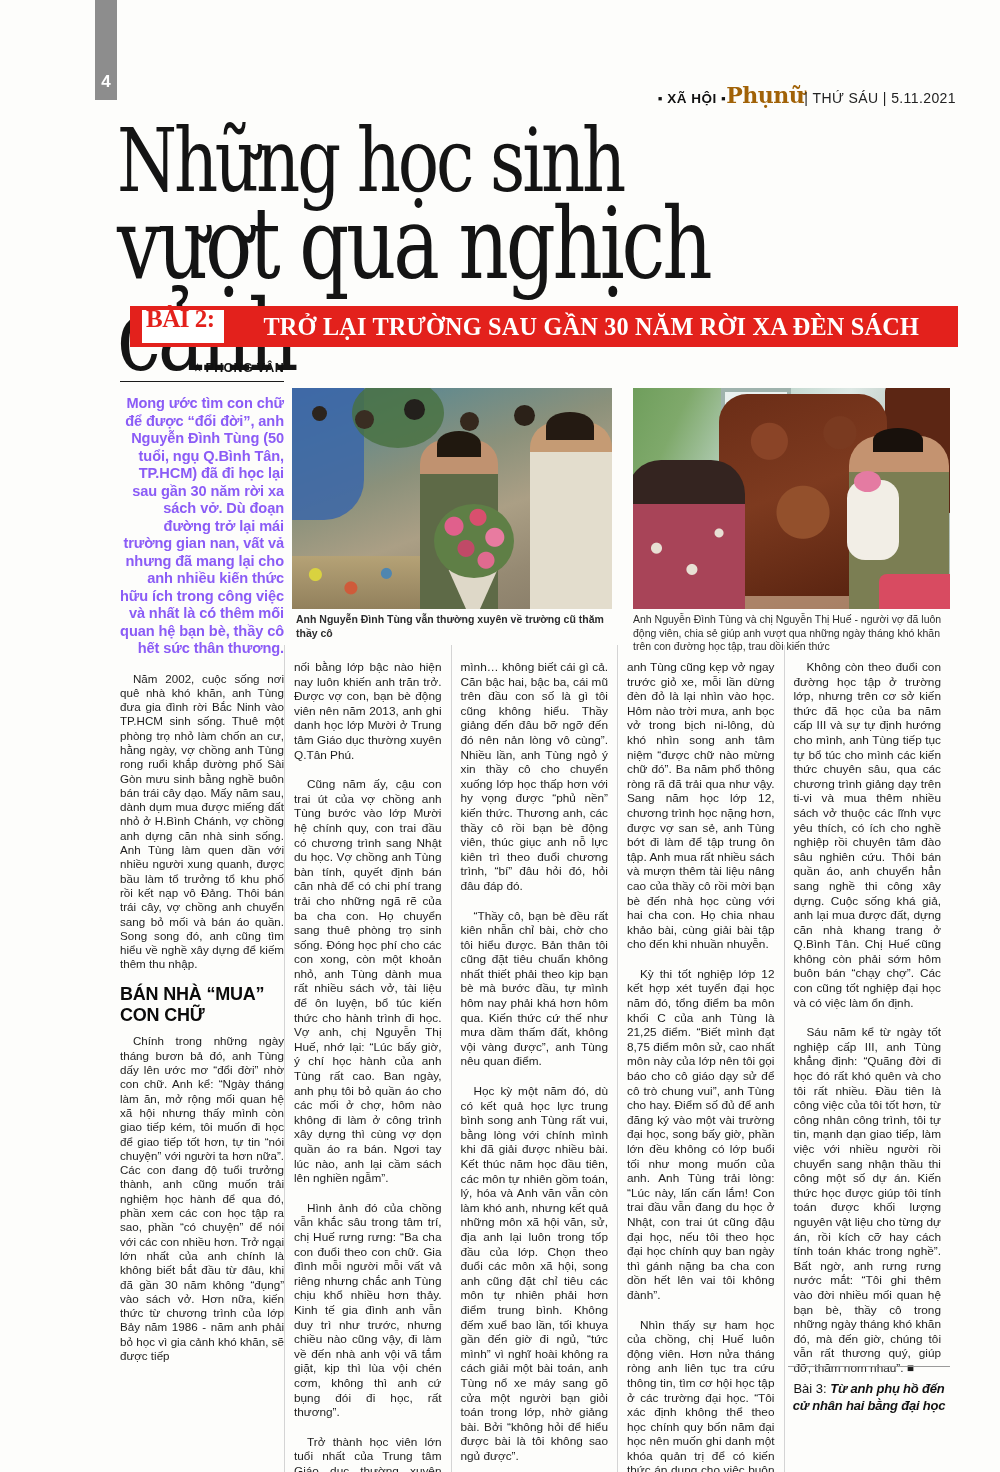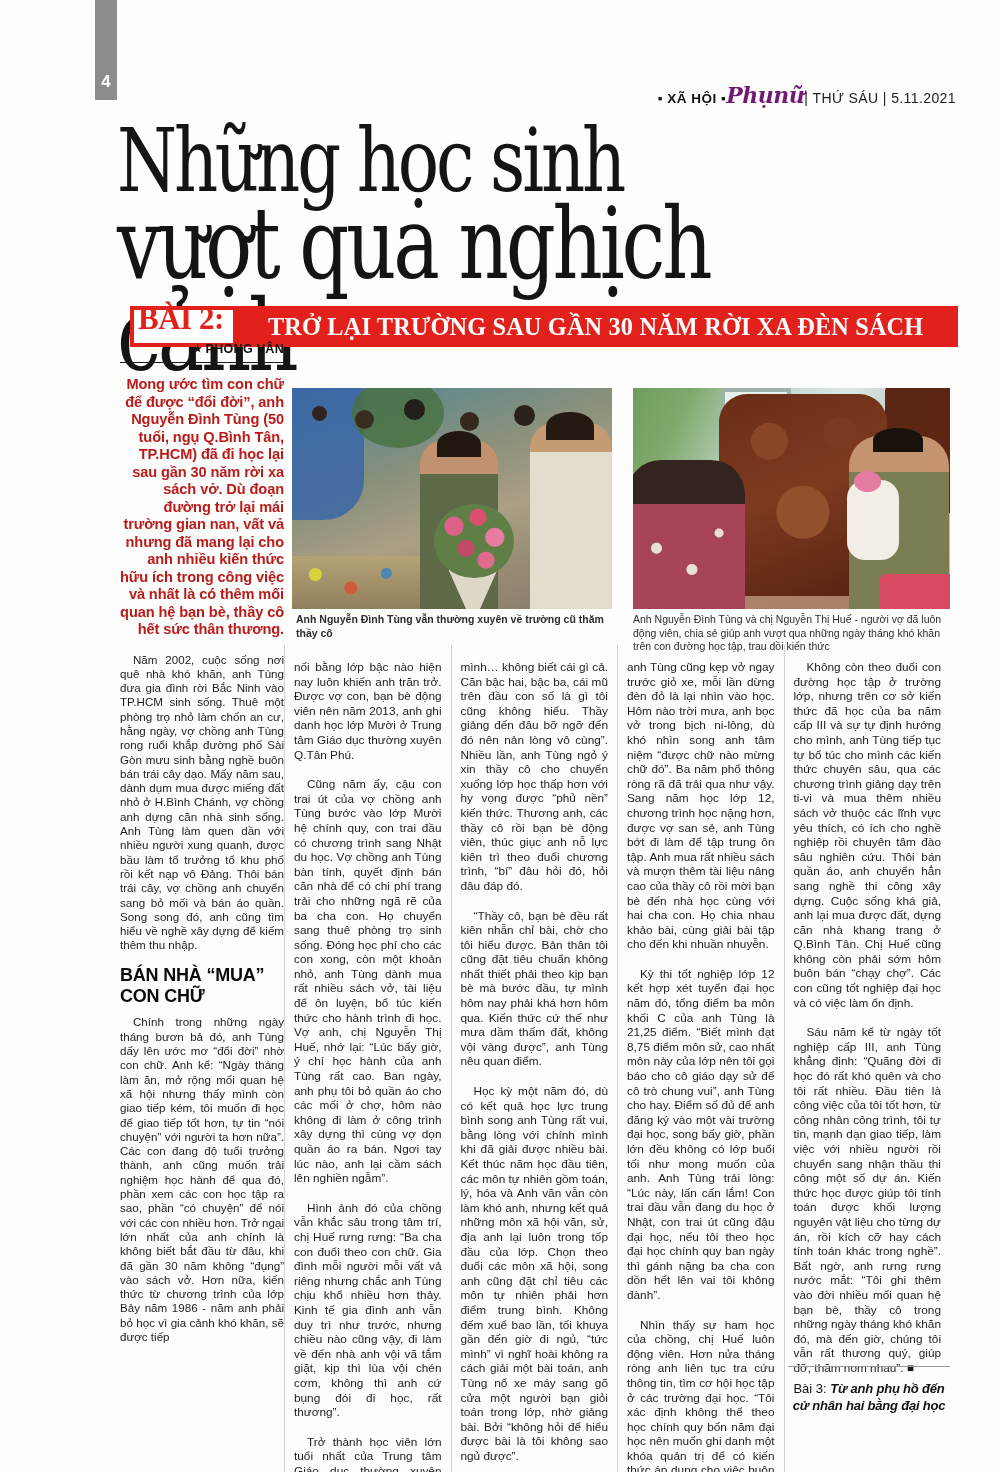--- a/index.html
+++ b/index.html
@@ -15,54 +15,54 @@
     color:#fff;font-weight:bold;font-size:17px;display:flex;align-items:flex-end;
     justify-content:center;padding-bottom:8px;box-sizing:border-box;
   }
   
   .masthead{
     position:absolute;top:82px;right:44px;display:flex;align-items:baseline;
     white-space:nowrap;
   }
   .masthead .section{font-weight:bold;font-size:13.5px;letter-spacing:.5px;color:#111;}
   .masthead .brand{
-    font-family:"DejaVu Serif", serif;font-style:italic;font-weight:bold;
-    font-size:22px;color:#701a75;letter-spacing:-.5px;
+    font-family:"DejaVu Serif", serif;font-weight:bold;
+    font-size:22px;color:#a16207;letter-spacing:-.5px;
   }
   .masthead .meta{font-size:14px;color:#222;letter-spacing:.4px;}
   
   .headline{position:absolute;left:117px;top:120px;color:#141414;
     font-family:"DejaVu Serif", serif;line-height:.93;}
   .headline .l1{display:block;font-size:88px;letter-spacing:-4px;
     transform:scaleX(.78);transform-origin:left;}
   .headline .l2{display:block;font-size:99px;letter-spacing:-4px;margin-top:-4px;
     transform:scaleX(.79);transform-origin:left;}
   
   .banner{
     position:absolute;left:130px;top:306px;width:828px;height:41px;background:#e3211c;
     display:flex;align-items:center;font-family:"Liberation Serif", serif;font-weight:bold;
   }
   .banner .label{
-    background:#fff;color:#e3211c;font-size:31px;margin:4px 0 4px 4px;
+    background:#fff;color:#e3211c;font-size:25px;margin:4px 0 4px 12px;
     align-self:stretch;display:flex;align-items:center;padding:0 9px 16px 4px;letter-spacing:-.5px;
   }
   .banner .title{
     flex:1;text-align:center;color:#fff;font-size:25px;letter-spacing:.2px;
     transform:scaleX(.97);transform-origin:center;white-space:nowrap;
   }
   
-  .col1{position:absolute;left:120px;top:342px;width:164px;box-sizing:border-box;}
+  .col1{position:absolute;left:120px;top:361px;width:164px;box-sizing:border-box;}
   .byline{
     text-align:right;font-weight:bold;font-size:12.5px;letter-spacing:.3px;color:#111;
     border-bottom:1.5px solid #1a1a1a;padding-bottom:6px;margin-bottom:13px;
   }
   .byline .star{font-size:10px;vertical-align:1px;margin-right:3px;}
   .intro{
     font-weight:bold;font-size:14.6px;line-height:17.5px;text-align:right;
-    color:#b91c1c;letter-spacing:-.1px;margin-bottom:14px;
+    color:#8b5cf6;letter-spacing:-.1px;margin-bottom:14px;
   }
   .body-p{
     font-size:11.6px;line-height:14.3px;text-align:justify;text-indent:13px;
     margin:0 0 7px 0;color:#1d1d1d;
   }
   .noindent{text-indent:0;}
   .col-h{
     font-weight:bold;font-size:18px;line-height:1.16;color:#0b0b0b;
     letter-spacing:-.2px;margin:12px 0 9px 0;
   }

